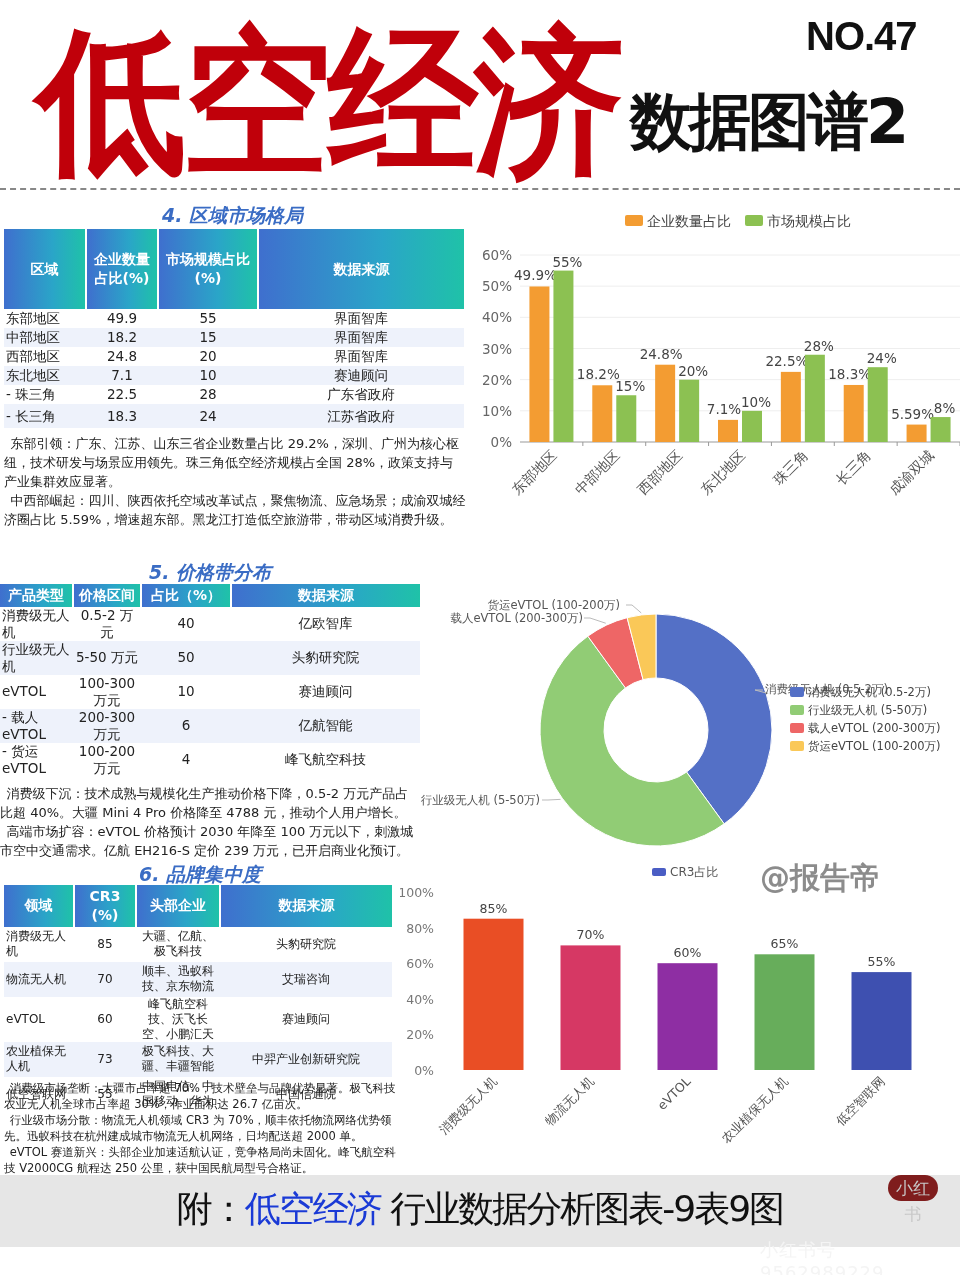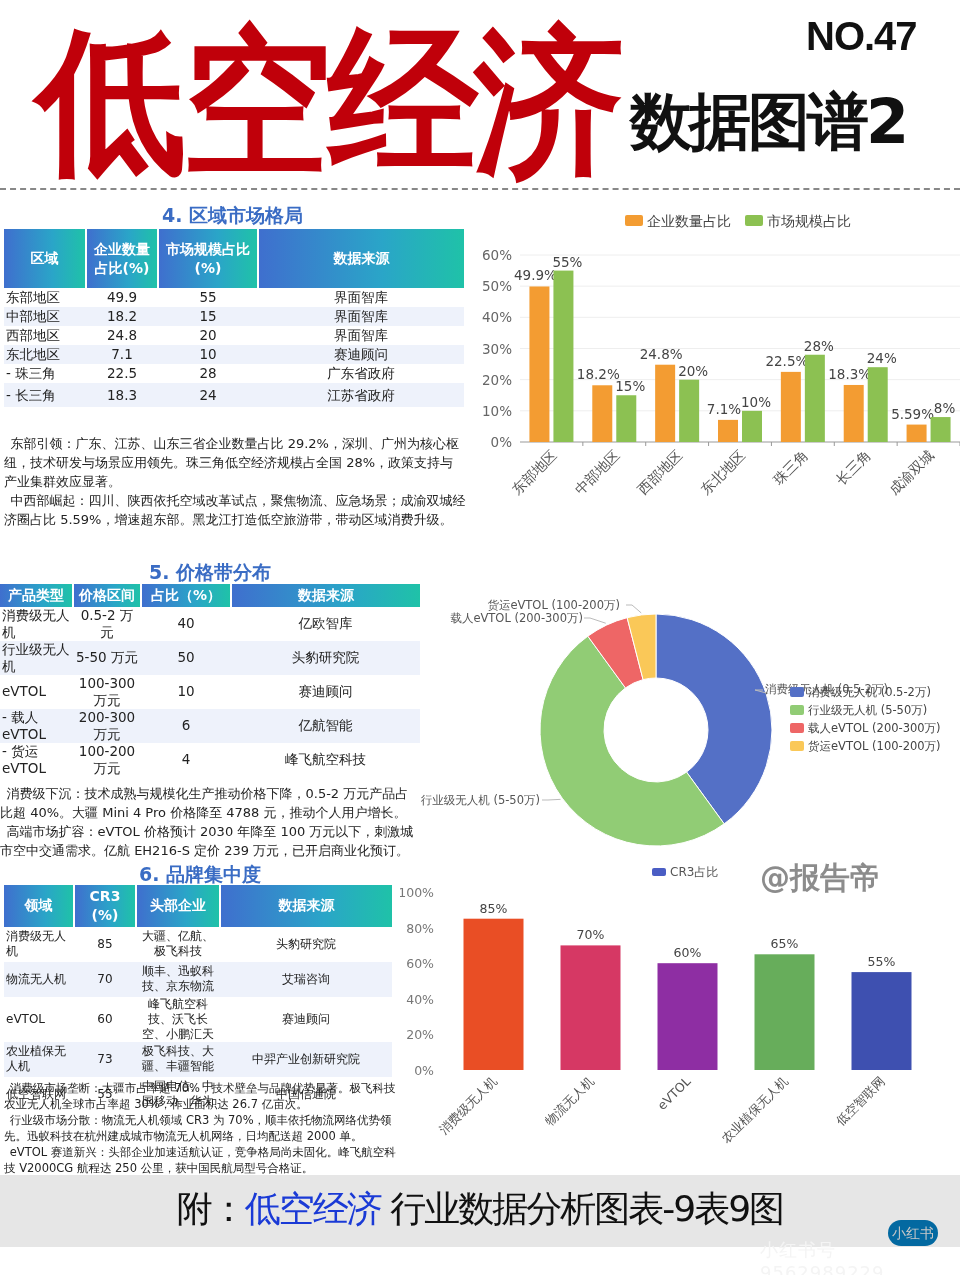--- a/index.html
+++ b/index.html
@@ -7,59 +7,59 @@
     body { position: relative; font-family: "DejaVu Sans", "Liberation Sans", sans-serif; color: #222; }
 
     .abs { position: absolute; }
 
     
     .big-title { left: 36px; top: 12px; font-size: 150px; font-weight: bold; color: #c0000a; letter-spacing: -4px; line-height: 170px; font-family: "DejaVu Sans", sans-serif; transform: scaleY(1.05); transform-origin: top left; }
     .issue-no { left: 806px; top: 14px; font-size: 40px; font-weight: bold; color: #111; font-family: "Liberation Sans", sans-serif; letter-spacing: -1px; }
     .subtitle { left: 630px; top: 82px; font-size: 62px; font-weight: bold; color: #111; letter-spacing: -3px; line-height: 80px; }
     .dash-line { left: 0; top: 188px; width: 960px; border-top: 2px dashed #888; }
 
-    .sec-title { font-size: 19px; font-weight: bold; color: #3a6cc4; text-align: center; }
+    .sec-title { font-size: 19px; font-weight: bold; color: #3a6cc4; text-align: center; font-style: italic; }
 
     table.dt { border-collapse: collapse; table-layout: fixed; font-size: 13.5px; color: #222; }
     table.dt th { color: #fff; font-weight: bold; background: linear-gradient(90deg, #3f6fce 0%, #2aa5c8 60%, #1fc2a8 100%); text-align: center; font-size: 14px; line-height: 1.35; padding: 2px 2px; border-right: 2px solid #fff; }
     table.dt th:last-child { border-right: none; }
     table.dt td { text-align: center; padding: 0 2px; line-height: 1.25; }
     table.dt td:first-child { text-align: left; }
     table.dt tr.alt td { background: #eef2fb; }
 
     .para { font-size: 13px; line-height: 19px; color: #222; }
     .para p { text-indent: 0.5em; }
 
     svg text { font-family: "DejaVu Sans", "Liberation Sans", sans-serif; }
 
     .footer-band { left: 0; top: 1175px; width: 960px; height: 72px; background: #e6e6e6; }
     .footer-text { left: 0; top: 1185px; width: 960px; text-align: center; font-size: 36px; font-weight: normal; letter-spacing: -2px; color: #111; }
     .footer-text .hl { color: #1a3ad6; }
-    .xhs-badge { left: 888px; top: 1220px; width: 50px; height: 26px; border-radius: 13px; background: #0369a1; color: #c8c8c8; font-size: 14px; text-align: center; line-height: 26px; }
+    .xhs-badge { left: 888px; top: 1175px; width: 50px; height: 26px; border-radius: 13px; background: #7f1d1d; color: #c8c8c8; font-size: 17px; text-align: center; line-height: 26px; }
     .xhs-id { left: 760px; top: 1238px; font-size: 18px; color: #f4f4f4; letter-spacing: 1px; }
     .watermark { left: 760px; top: 858px; font-size: 30px; font-weight: bold; color: #8c8c8c; }
   </style>
 </head>
 <body>
 
 <div class="abs big-title">低空经济</div>
 <div class="abs issue-no">NO.47</div>
 <div class="abs subtitle">数据图谱2</div>
 <div class="abs dash-line"></div>
 
 <div class="abs sec-title" style="left:0;top:203px;width:465px;">4. 区域市场格局</div>
 <table class="abs dt" id="t4" style="left:4px;top:229px;width:460px;">
   <colgroup>
       <col style="width:82px">
       <col style="width:72px">
       <col style="width:100px">
       <col style="width:206px">
     </colgroup>
   <thead>
-      <tr style="height:59px">
+      <tr style="height:80px">
     <th>区域</th>
     <th>企业数量占比(%)</th>
     <th>市场规模占比(%)</th>
     <th>数据来源</th>
   </tr>
     </thead>
   <tbody>
       <tr style="height: 19px;">
         <td>东部地区</td>
         <td>49.9</td>

